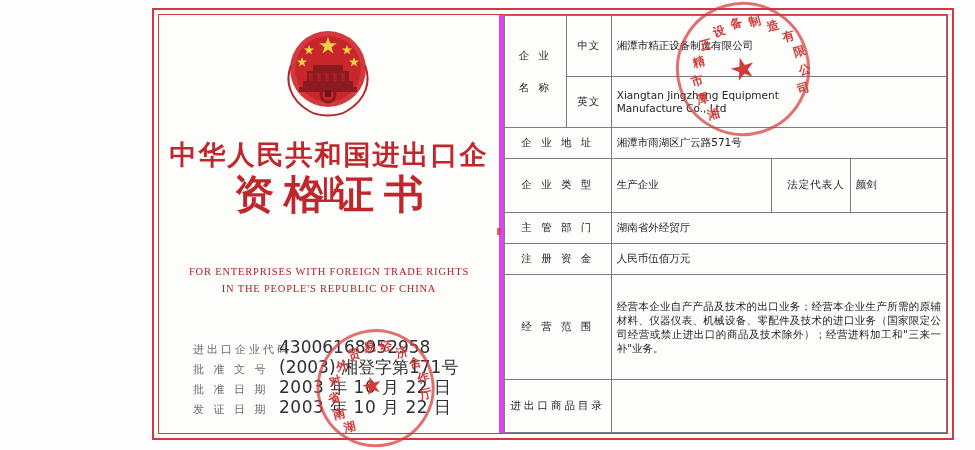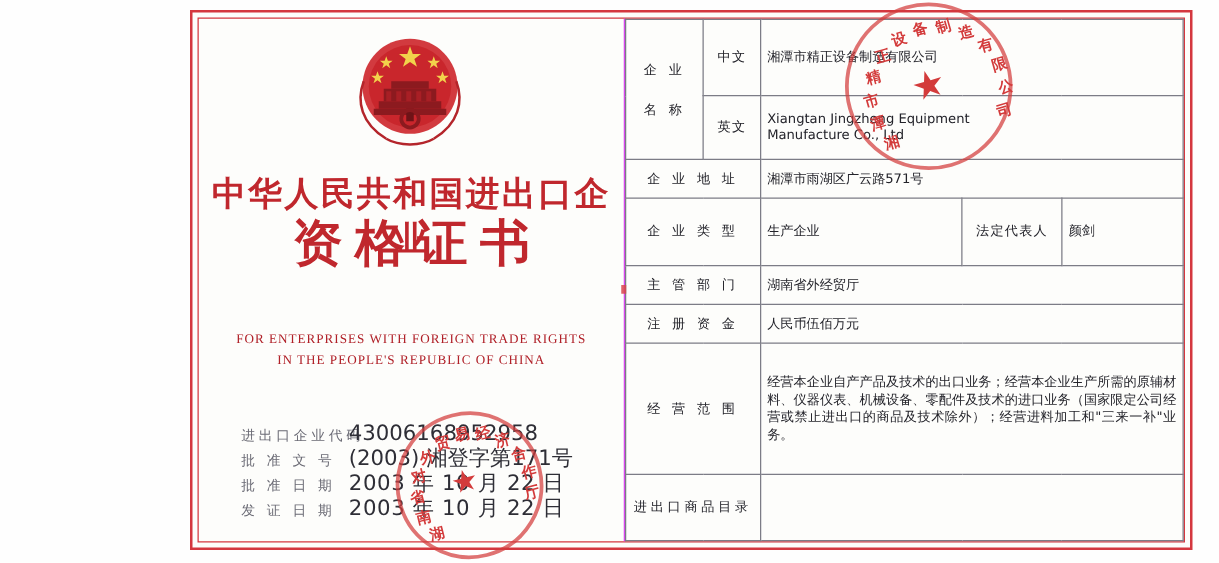--- a/index.html
+++ b/index.html
@@ -141,21 +141,21 @@
     letter-spacing: 0.5px;
   }
 
   
   .table-panel {
     position: absolute;
     left: 340px;
     top: 0;
     right: 0;
     bottom: 0;
-    border-left: 1px solid #d946ef;
+    border-left: 5px solid #d946ef;
   }
   table.info {
     border-collapse: collapse;
     width: 100%;
     height: 100%;
     table-layout: fixed;
   }
   table.info td {
     border: 1px solid #7c7c86;
     font-size: 10.5px;
@@ -169,21 +169,21 @@
     letter-spacing: 3px;
     color: #2a2a32;
     width: 62px;
   }
   td.lbl-narrow {
     text-align: center;
     letter-spacing: 1px;
     width: 40px;
   }
   td.lbl-v {
-    text-align: center;
+    text-align: right;
     letter-spacing: 1px;
     width: 48px;
     margin-top: 45px;
   }
   td.val {
     text-align: left;
     padding-left: 8px;
   }
   td.val-sm { font-size: 9.5px; line-height: 13px; }
   td.scope {

